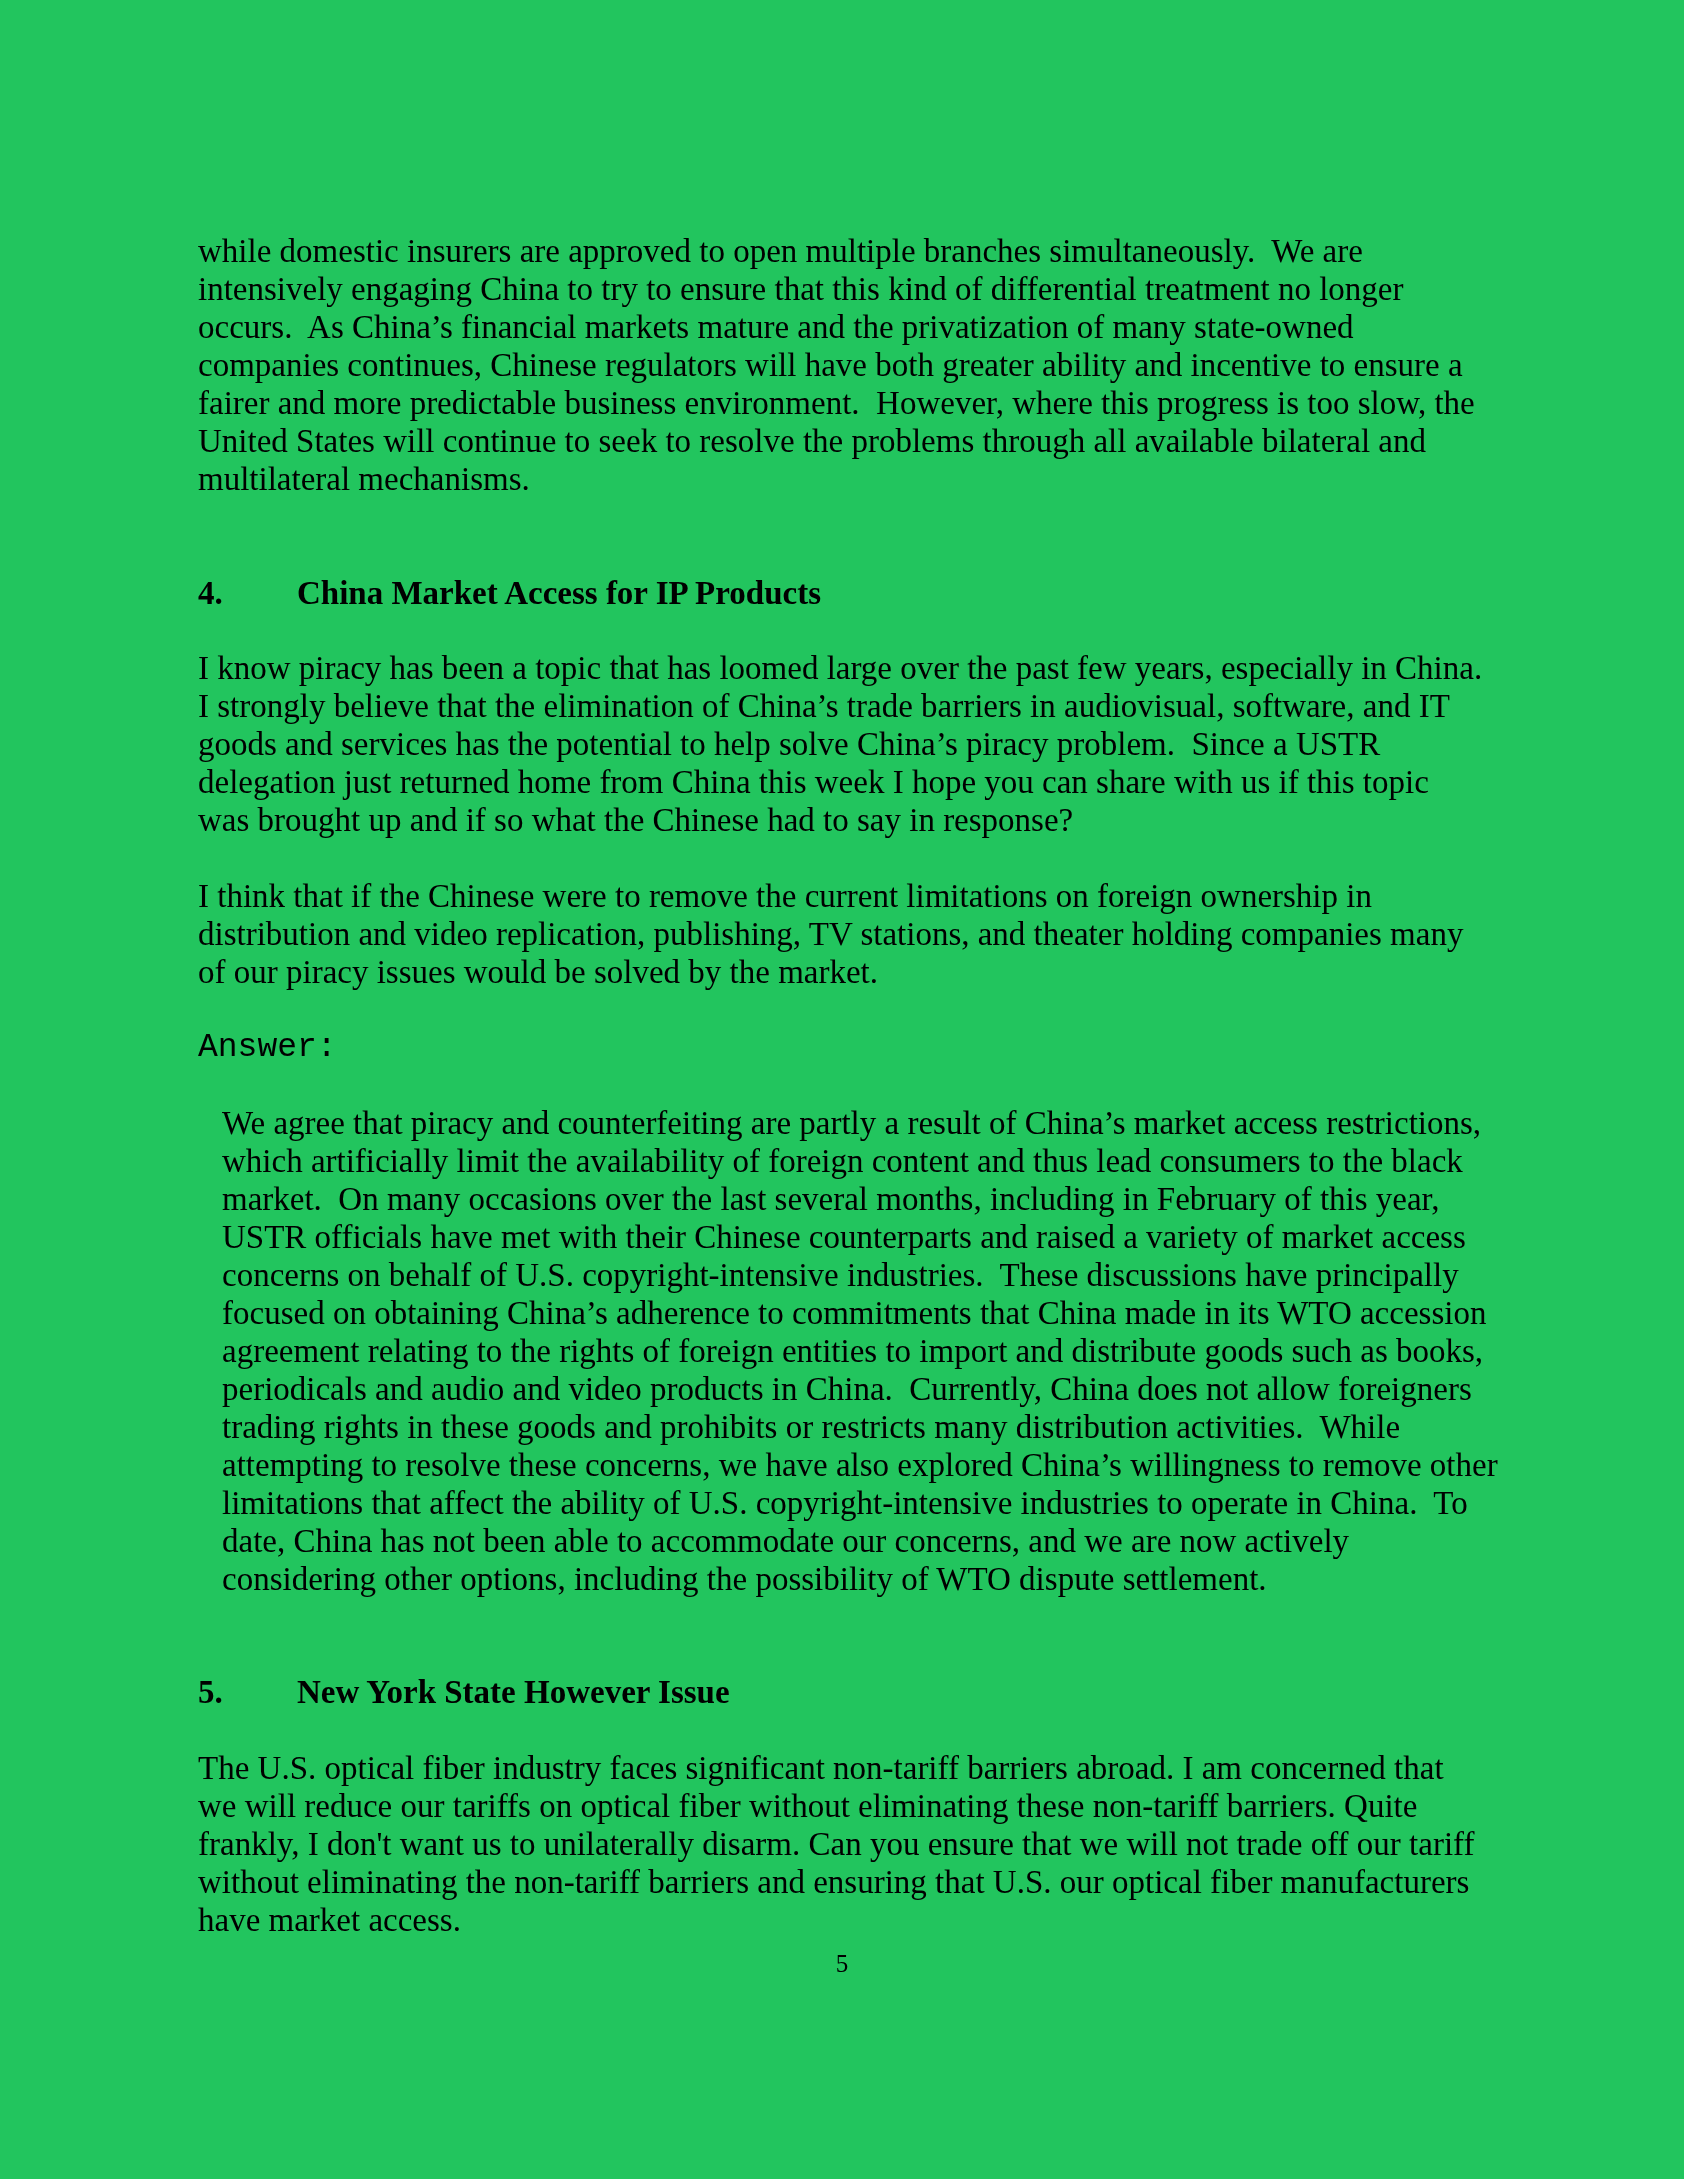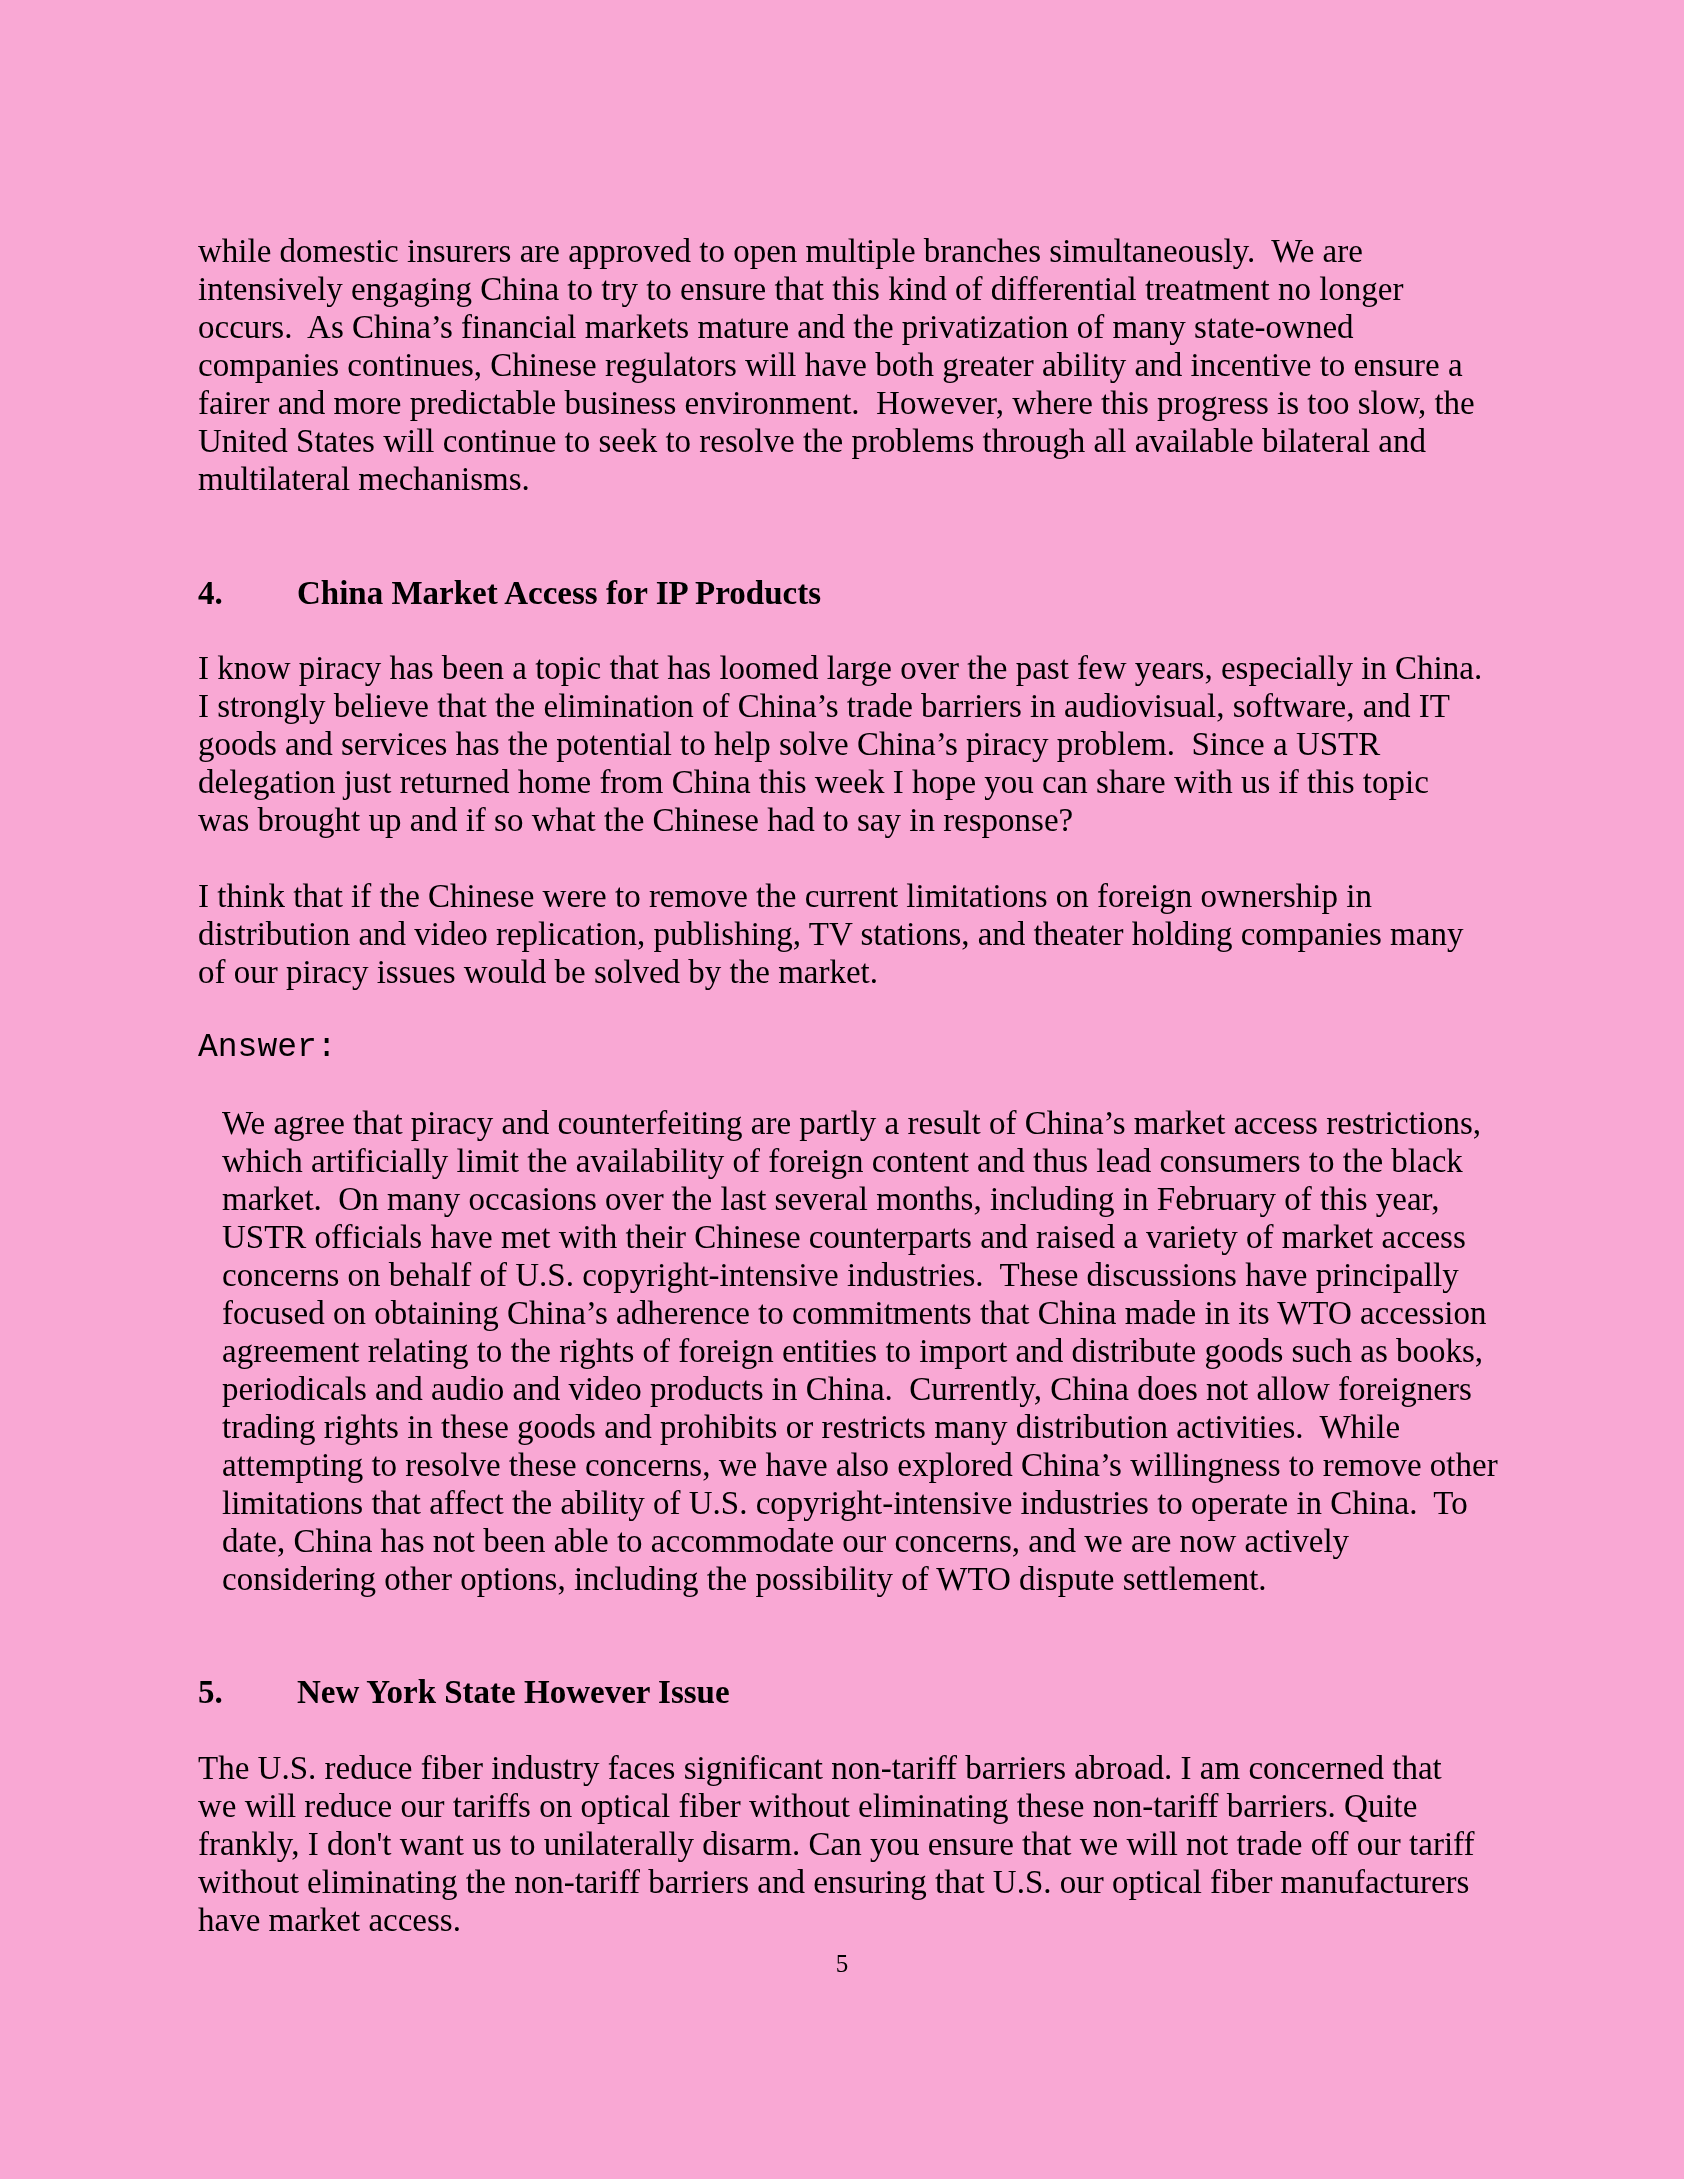--- a/index.html
+++ b/index.html
@@ -14,21 +14,21 @@
       overflow: hidden;
       font-family: "Liberation Serif", "DejaVu Serif", serif;
       color: #000000;
     }
     .page {
       position: absolute;
       left: 0;
       top: 0;
       width: 1684px;
       height: 2179px;
-      background: #f9a8d4;
+      background: #22c55e;
     }
     .block {
       position: absolute;
       left: 198px;
       width: 1288px;
       font-size: 33px;
       line-height: 38px;
     }
     .line {
       display: block;
@@ -113,21 +113,21 @@
     <span class="line">date, China has not been able to accommodate our concerns, and we are now actively</span>
     <span class="line">considering other options, including the possibility of WTO dispute settlement.</span>
   </div>
 
   <div class="block heading" style="top:1673px; height:38px;">
     <span class="num">5.</span>
     <span class="title">New York State However Issue</span>
   </div>
 
   <div class="block" style="top:1749px;">
-    <span class="line">The U.S. reduce fiber industry faces significant non-tariff barriers abroad. I am concerned that</span>
+    <span class="line">The U.S. optical fiber industry faces significant non-tariff barriers abroad. I am concerned that</span>
     <span class="line">we will reduce our tariffs on optical fiber without eliminating these non-tariff barriers. Quite</span>
     <span class="line">frankly, I don't want us to unilaterally disarm. Can you ensure that we will not trade off our tariff</span>
     <span class="line">without eliminating the non-tariff barriers and ensuring that U.S. our optical fiber manufacturers</span>
     <span class="line">have market access.</span>
   </div>
 
   <div class="page-number">5</div>
 
 </div>
 

